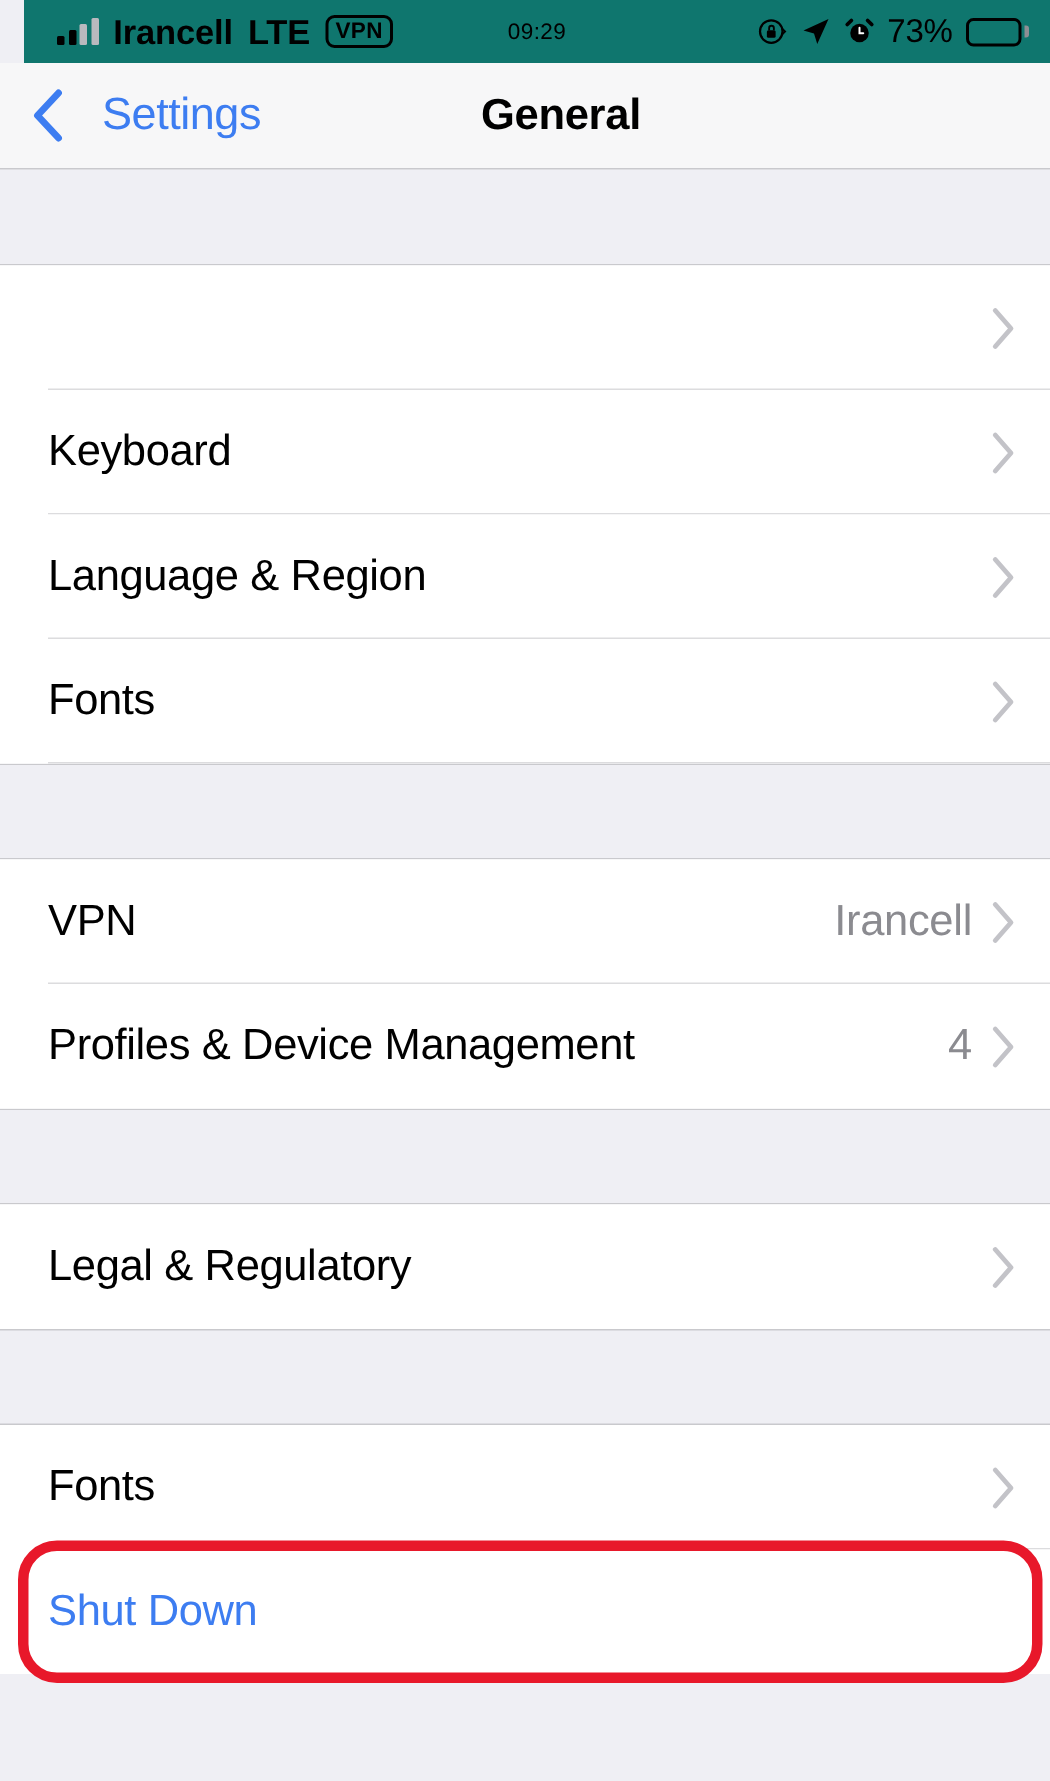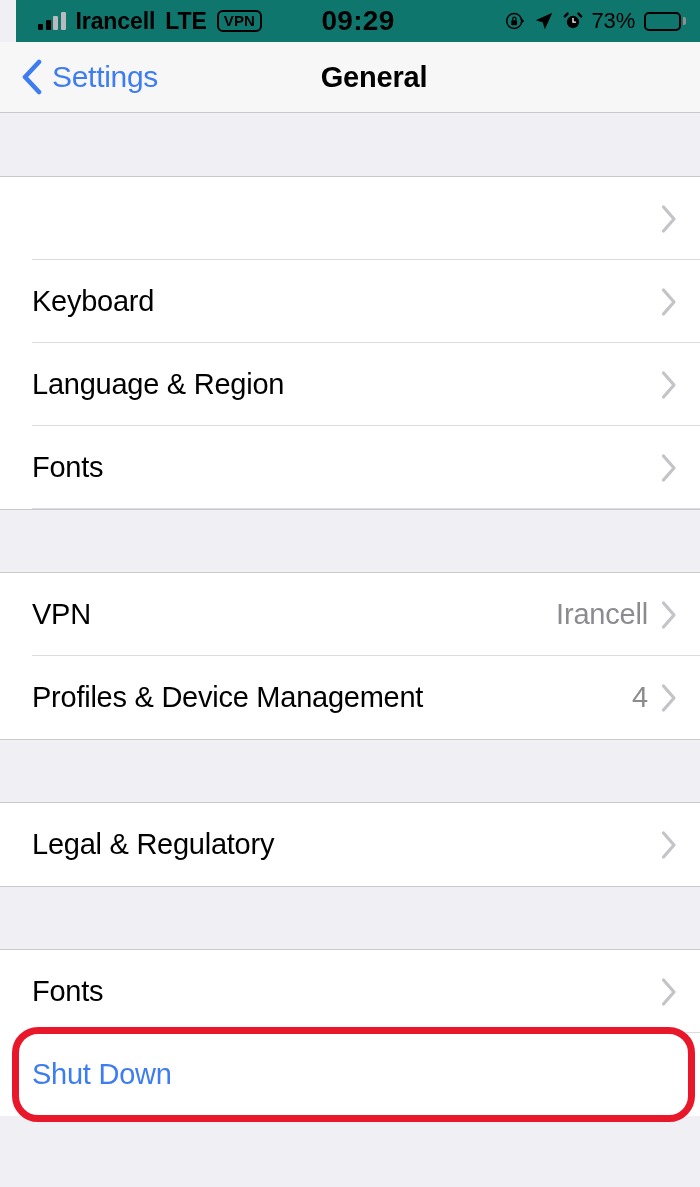--- a/index.html
+++ b/index.html
@@ -33,21 +33,21 @@
     display:flex; align-items:center; justify-content:center;
     pointer-events:none;
   }
   .sb-right {
     margin-left:auto; display:flex; align-items:center; gap:9px;
   }
   .sb-text {
     font-size:23px; font-weight:600; color:#000; letter-spacing:-0.1px;
     line-height:1;
   }
-  .sb-time { font-size:28px; font-weight:700; color:#000; letter-spacing:0.3px; }
+  .sb-time { font-size:15px; font-weight:400; color:#000; letter-spacing:0.3px; }
   .sb-pct { font-size:22px; font-weight:500; color:#000; letter-spacing:-0.2px; }
 
   
   .signal { display:flex; align-items:flex-end; gap:2.5px; height:18px; }
   .signal i { width:5px; background:#000; border-radius:1px; display:block; }
   .signal i:nth-child(1){ height:6px; }
   .signal i:nth-child(2){ height:10px; }
   .signal i:nth-child(3){ height:14px; background:#B9B9BE; }
   .signal i:nth-child(4){ height:18px; background:#B9B9BE; }
 
@@ -74,21 +74,21 @@
 
   
   .navbar {
     position:relative;
     height:71px;
     background:#F7F7F8;
     border-bottom:1px solid #C9C9CD;
     display:flex; align-items:center;
   }
   .back-btn {
-    display:flex; align-items:center; gap:9px;
+    display:flex; align-items:center; gap:25px;
     padding-left:21px; cursor:pointer;
     position:relative; z-index:2;
   }
   .back-label {
     font-size:30px; color:#3D7DF1; letter-spacing:-0.3px;
   }
   .nav-title {
     position:absolute; left:0; right:0; top:0; bottom:0;
     display:flex; align-items:center; justify-content:center;
     font-size:29px; font-weight:700; color:#000; letter-spacing:-0.2px;margin-left:48px;

